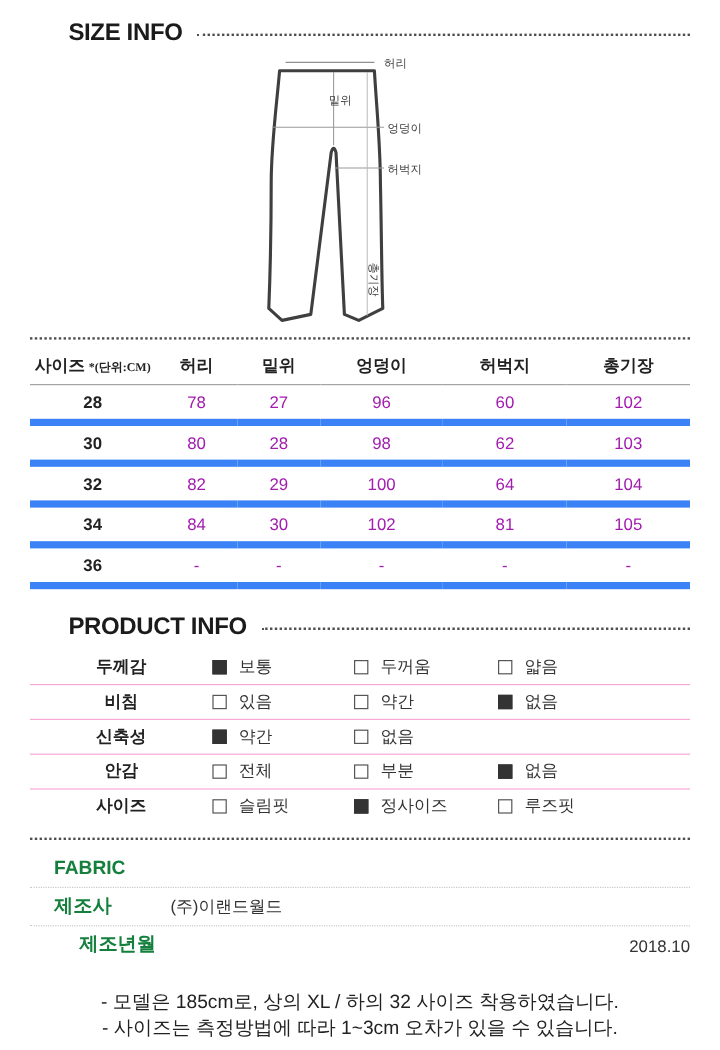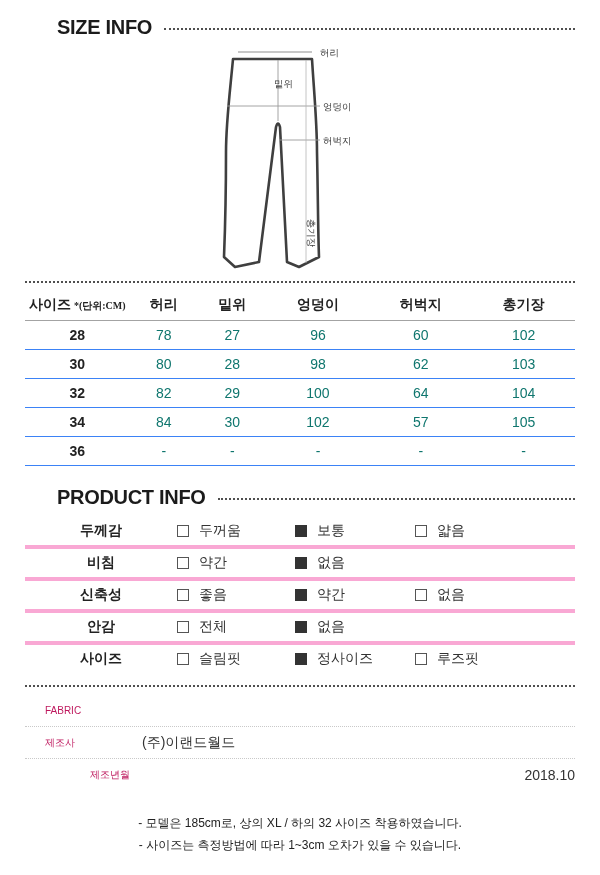--- a/index.html
+++ b/index.html
@@ -13,46 +13,46 @@
 
   
   .diagram-wrap{width:200px;margin:2px auto 0 auto;}
   .diagram-wrap svg{display:block;}
   .meas-label{font-size:9.5px;fill:#3c3c3c;}
 
   .divider-dotted{border-top:2px dotted #4f4f4f;height:0;margin:6px 0 0 0;}
 
   
   table.size-table{width:100%;border-collapse:collapse;margin-top:6px;}
-  .size-table th,.size-table td{text-align:center;font-size:14px;color:#0f766e;height:28px;padding:0;}
+  .size-table th,.size-table td{text-align:center;font-size:14px;color:#a21caf;height:28px;padding:0;}
   .size-table thead th{font-weight:700;color:#222;height:31px;border-bottom:1px solid #a3a3a3;}
-  .size-table tbody td{border-bottom:1px solid #3b82f6;font-weight:400;}
+  .size-table tbody td{border-bottom:6px solid #3b82f6;font-weight:400;}
   .size-table tbody td.size-col{font-weight:700;color:#222;}
   .size-table .col-size{width:19%;}
   .unit-note{font-size:10px;font-weight:700;margin-left:3px;color:#222;font-family:Liberation Serif, serif;}
 
   
   .pi-table{margin-top:4px;}
-  .pi-row{display:grid;grid-template-columns:152px 118px 120px 1fr;align-items:center;height:28px;border-bottom:4px solid #f9a8d4;}
+  .pi-row{display:grid;grid-template-columns:152px 118px 120px 1fr;align-items:center;height:28px;border-bottom:1px solid #f9a8d4;}
   .pi-row:last-child{border-bottom:none;}
   .pi-label{font-weight:700;font-size:14px;text-align:center;color:#222;}
   .pi-option{display:flex;align-items:center;gap:10px;font-size:14px;color:#333;}
   .checkbox{width:10px;height:10px;border:1.5px solid #555;display:inline-block;background:#fff;flex:0 0 auto;}
   .checkbox.checked{background:#333;border-color:#333;}
 
   
   .fab-table{margin-top:8px;}
   .fab-row{display:grid;grid-template-columns:85px 1fr;column-gap:12px;align-items:center;height:31px;padding-left:20px;border-bottom:1px dotted #c9c9c9;}
   .fab-row:last-child{border-bottom:none;text-align:right;}
-  .fab-label{font-weight:400;font-size:10px;color:#be185d;}
+  .fab-label{font-weight:700;font-size:16px;color:#15803d;}
   .fab-value{font-size:14px;color:#333;}
 
   
   .notes{margin-top:22px;text-align:center;}
-  .note-line{font-size:12px;color:#222;line-height:22px;}
+  .note-line{font-size:16px;color:#222;line-height:22px;}
 </style>
 </head>
 <body>
 
 <div class="page">
 
   <div class="sec-header">
     <span class="sec-title">SIZE INFO</span>
     <span class="sec-dots"></span>
   </div>
@@ -121,21 +121,21 @@
         <td>29</td>
         <td>100</td>
         <td>64</td>
         <td>104</td>
       </tr>
       <tr>
         <td class="size-col">34</td>
         <td>84</td>
         <td>30</td>
         <td>102</td>
-        <td>57</td>
+        <td>81</td>
         <td>105</td>
       </tr>
       <tr>
         <td class="size-col">36</td>
         <td>-</td>
         <td>-</td>
         <td>-</td>
         <td>-</td>
         <td>-</td>
       </tr>
@@ -144,63 +144,67 @@
 
   <div class="sec-header" style="margin-top:20px;">
     <span class="sec-title">PRODUCT INFO</span>
     <span class="sec-dots"></span>
   </div>
 
   <div class="pi-table">
     <div class="pi-row">
       <div class="pi-label">두께감</div>
       <div class="pi-option">
+          <span class="checkbox checked"></span>
+          <span>보통</span>
+        </div>
+      <div class="pi-option">
           <span class="checkbox"></span>
           <span>두꺼움</span>
         </div>
       <div class="pi-option">
-          <span class="checkbox checked"></span>
-          <span>보통</span>
-        </div>
-      <div class="pi-option">
           <span class="checkbox"></span>
           <span>얇음</span>
         </div>
     </div>
     <div class="pi-row">
       <div class="pi-label">비침</div>
       <div class="pi-option">
           <span class="checkbox"></span>
+          <span>있음</span>
+        </div>
+      <div class="pi-option">
+          <span class="checkbox"></span>
           <span>약간</span>
         </div>
       <div class="pi-option">
           <span class="checkbox checked"></span>
           <span>없음</span>
         </div>
     </div>
     <div class="pi-row">
       <div class="pi-label">신축성</div>
       <div class="pi-option">
-          <span class="checkbox"></span>
-          <span>좋음</span>
-        </div>
-      <div class="pi-option">
           <span class="checkbox checked"></span>
           <span>약간</span>
         </div>
       <div class="pi-option">
           <span class="checkbox"></span>
           <span>없음</span>
         </div>
     </div>
     <div class="pi-row">
       <div class="pi-label">안감</div>
       <div class="pi-option">
           <span class="checkbox"></span>
           <span>전체</span>
+        </div>
+      <div class="pi-option">
+          <span class="checkbox"></span>
+          <span>부분</span>
         </div>
       <div class="pi-option">
           <span class="checkbox checked"></span>
           <span>없음</span>
         </div>
     </div>
     <div class="pi-row">
       <div class="pi-label">사이즈</div>
       <div class="pi-option">
           <span class="checkbox"></span>

